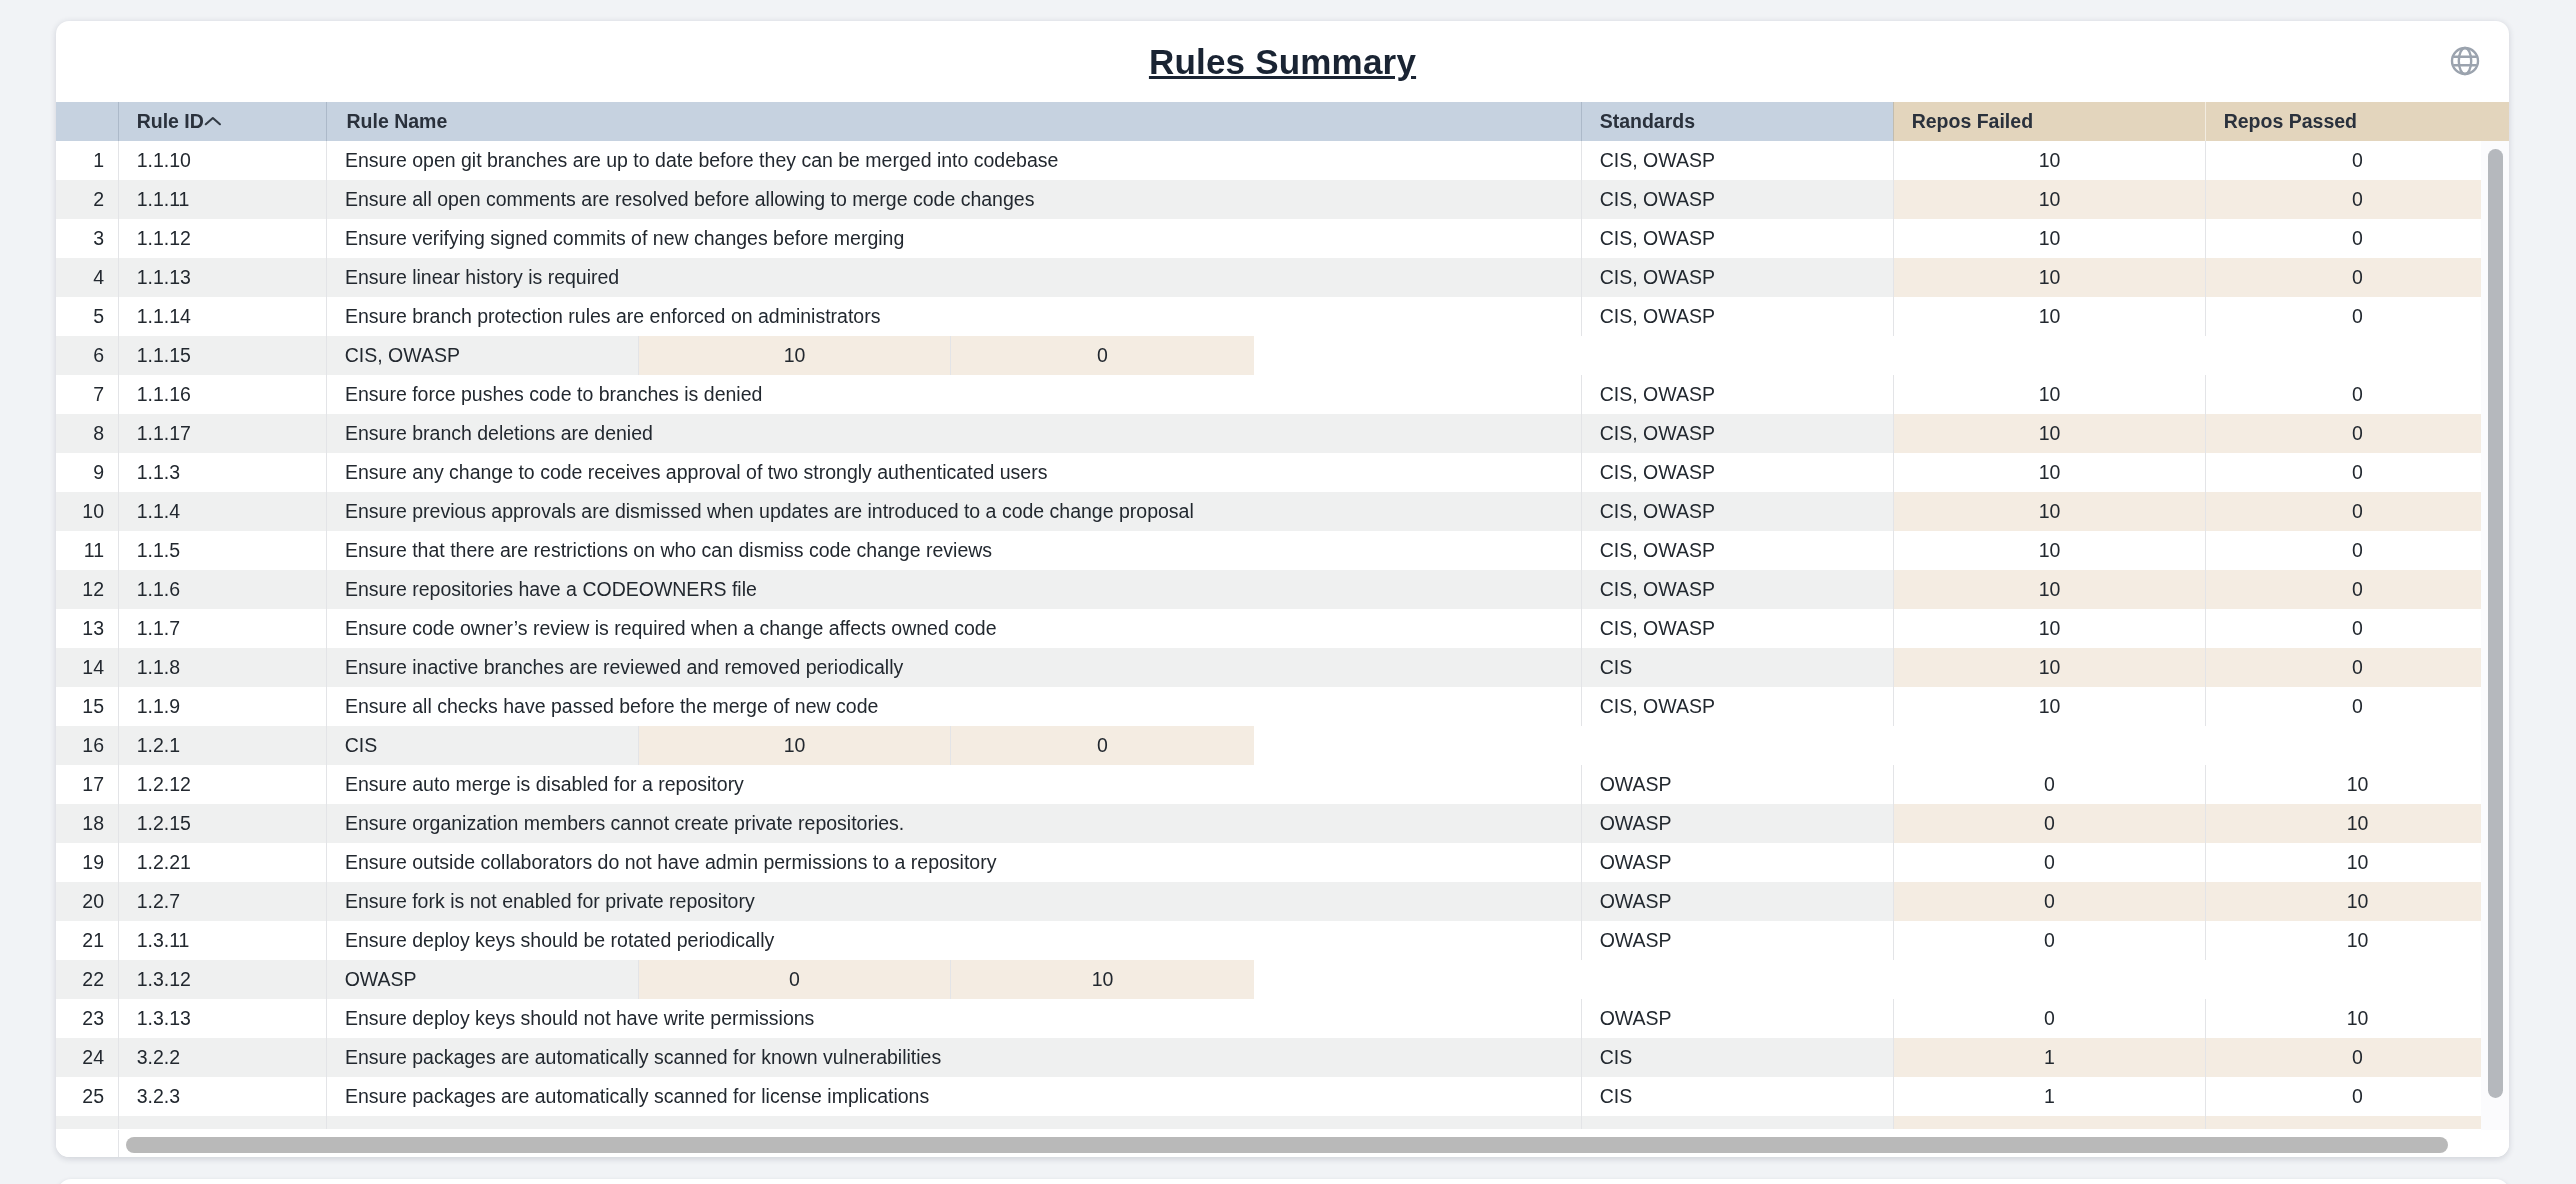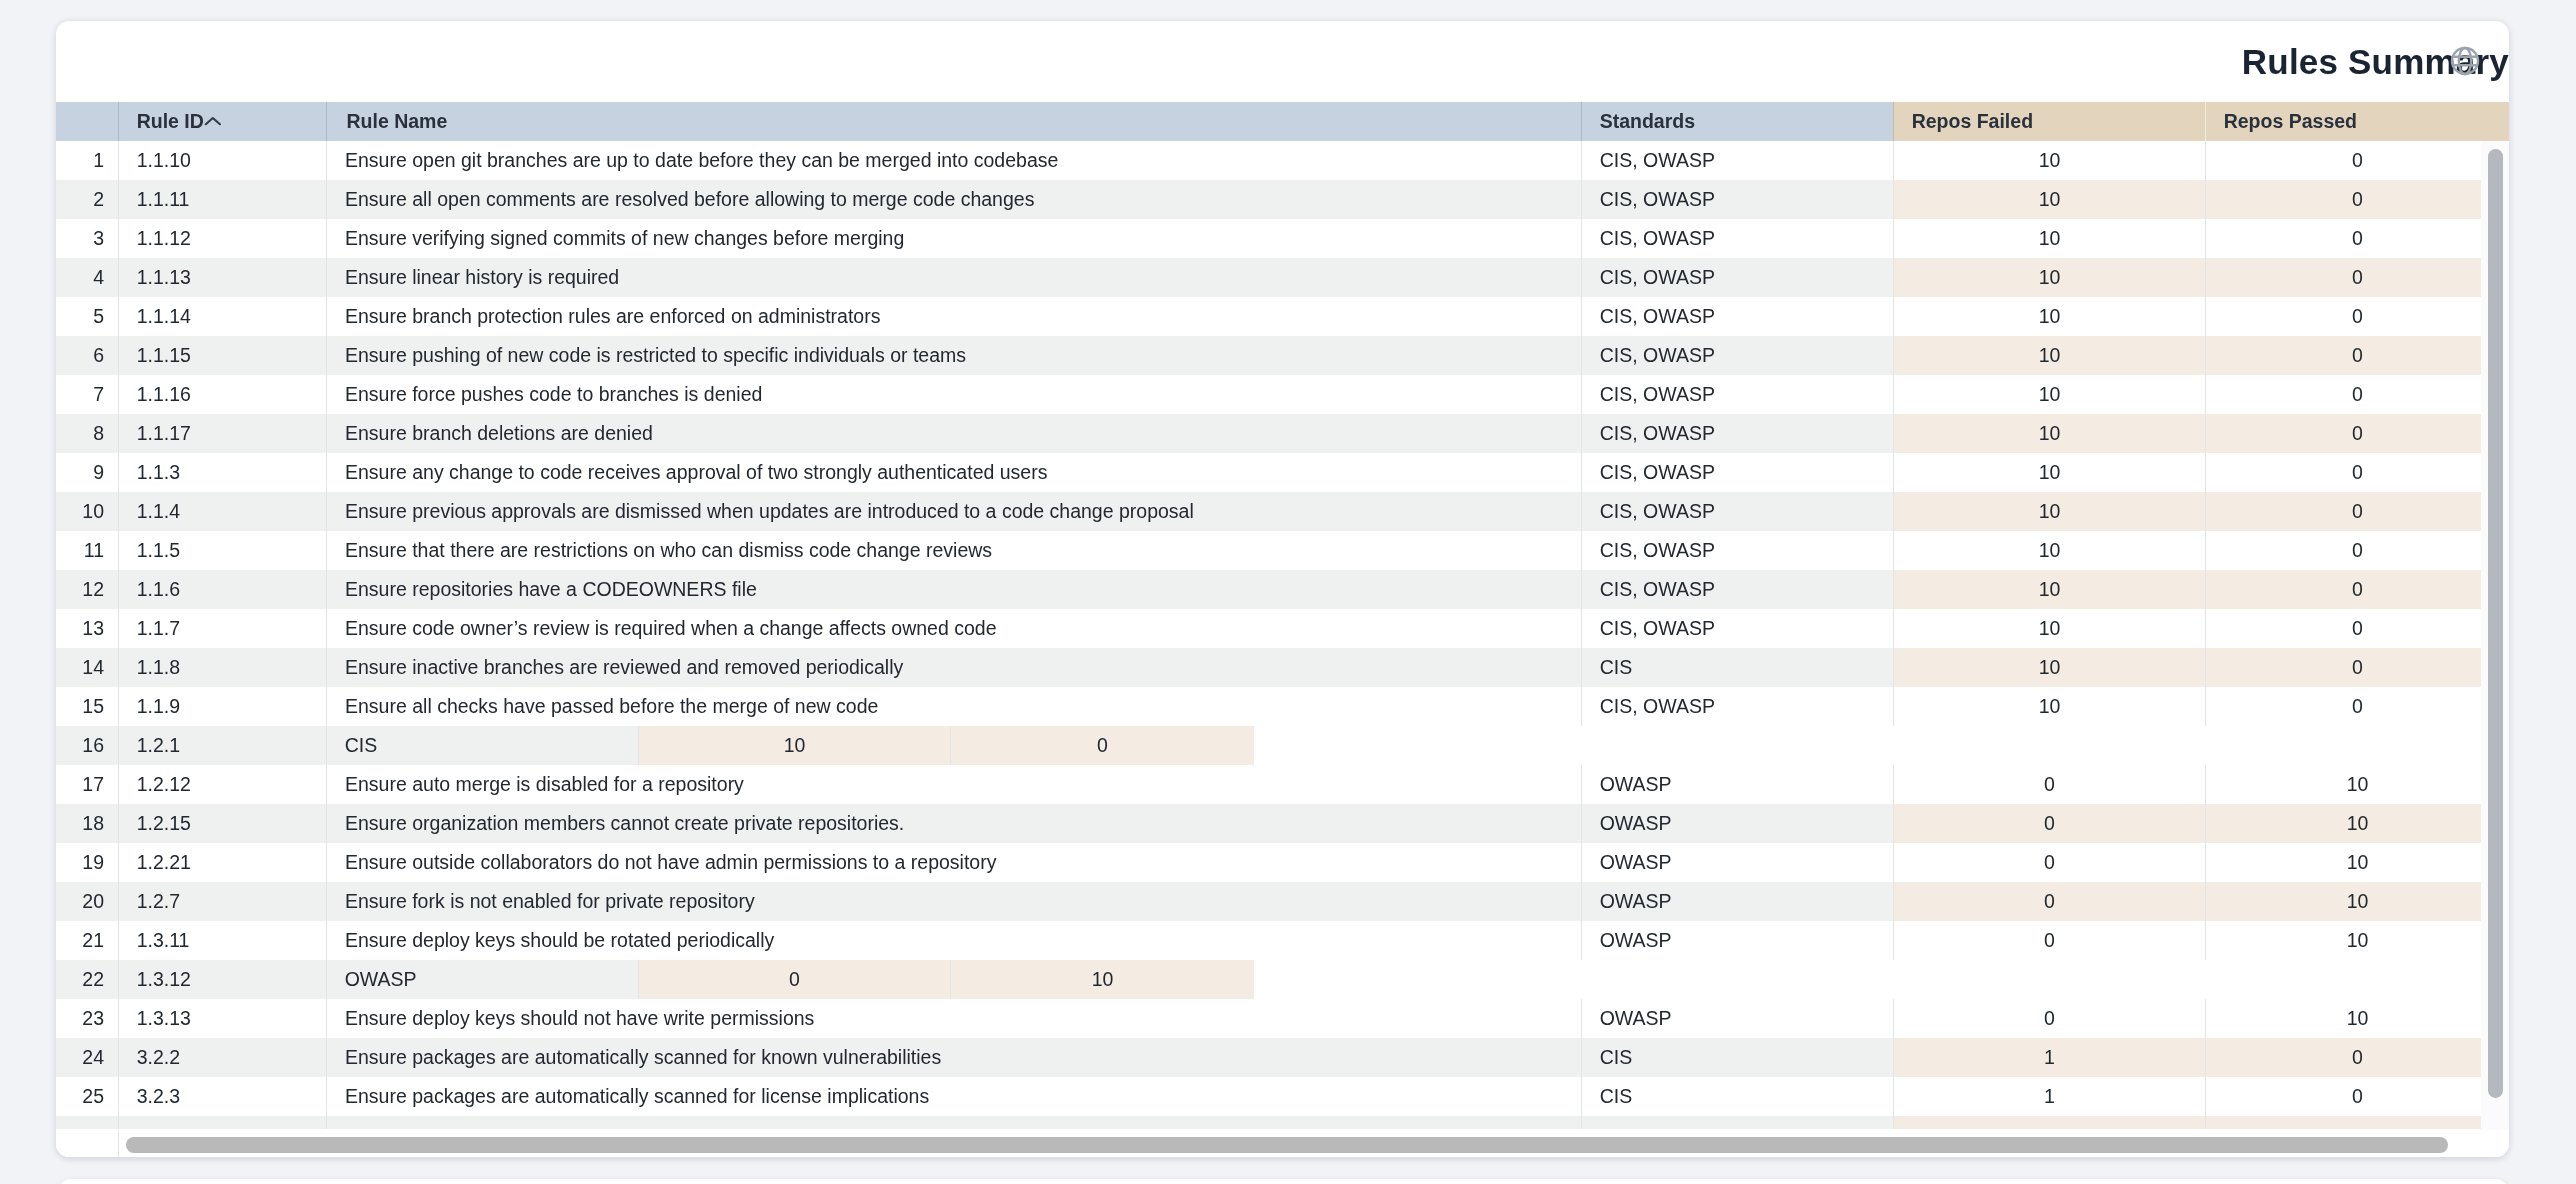--- a/index.html
+++ b/index.html
@@ -15,23 +15,24 @@
   body{
     position:relative;background:var(--page-bg);
     font-family:"Liberation Sans",sans-serif;color:var(--text-color);
   }
   .card{
     position:absolute;left:56px;top:20.5px;width:2453px;height:1136px;
     background:var(--card-bg);border-radius:13px;overflow:hidden;
     box-shadow:0 1.9px 6.5px rgba(30,40,60,.16);
   }
   .title{
-    position:absolute;top:20.5px;left:0;right:0;text-align:right;
+    position:absolute;top:20.5px;left:0;right:0;text-align:center;
     font-size:35px;line-height:41px;font-weight:700;color:var(--title-color);
     letter-spacing:0.2px;
+    text-decoration:underline;
   }
   .globe-btn{
     position:absolute;top:24px;right:28px;width:33px;height:33px;
     background:none;border:none;cursor:pointer;display:flex;align-items:center;justify-content:center;
   }
   .globe-btn svg{width:32px;height:32px;stroke:var(--icon-gray);fill:none;stroke-width:2.4}
 
   
   .thead{position:absolute;left:0;top:81px;width:2453px;height:39px;display:flex}
   .th{
@@ -161,21 +162,20 @@
         <div class="td td-id">1.1.14</div>
         <div class="td td-name">Ensure branch protection rules are enforced on administrators</div>
         <div class="td td-std">CIS, OWASP</div>
         <div class="td td-failed">10</div>
         <div class="td td-passed">0</div>
       </div>
 
       <div class="tr">
         <div class="td td-num">6</div>
         <div class="td td-id">1.1.15</div>
-        <div class="td td-name">Ensure pushing of new code is restricted to specific individuals or teams</div>
         <div class="td td-std">CIS, OWASP</div>
         <div class="td td-failed">10</div>
         <div class="td td-passed">0</div>
       </div>
 
       <div class="tr">
         <div class="td td-num">7</div>
         <div class="td td-id">1.1.16</div>
         <div class="td td-name">Ensure force pushes code to branches is denied</div>
         <div class="td td-std">CIS, OWASP</div>

